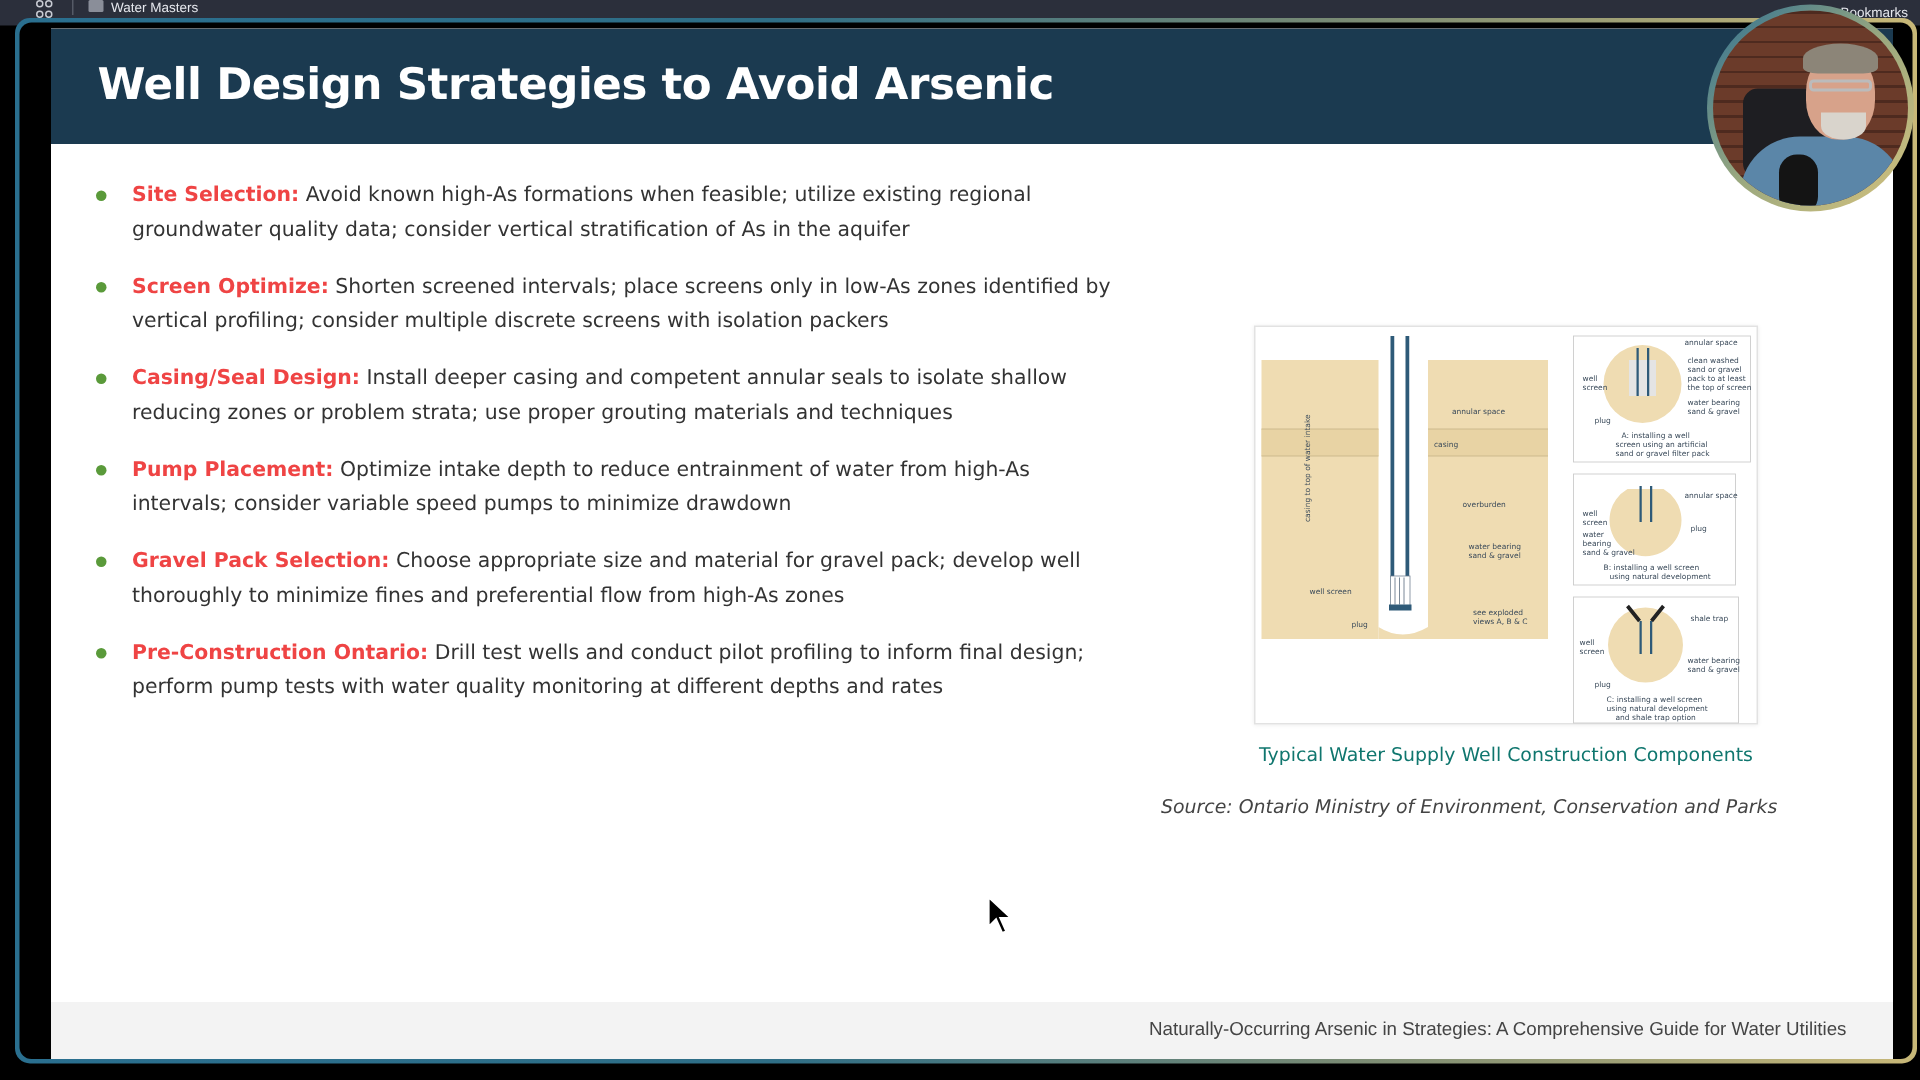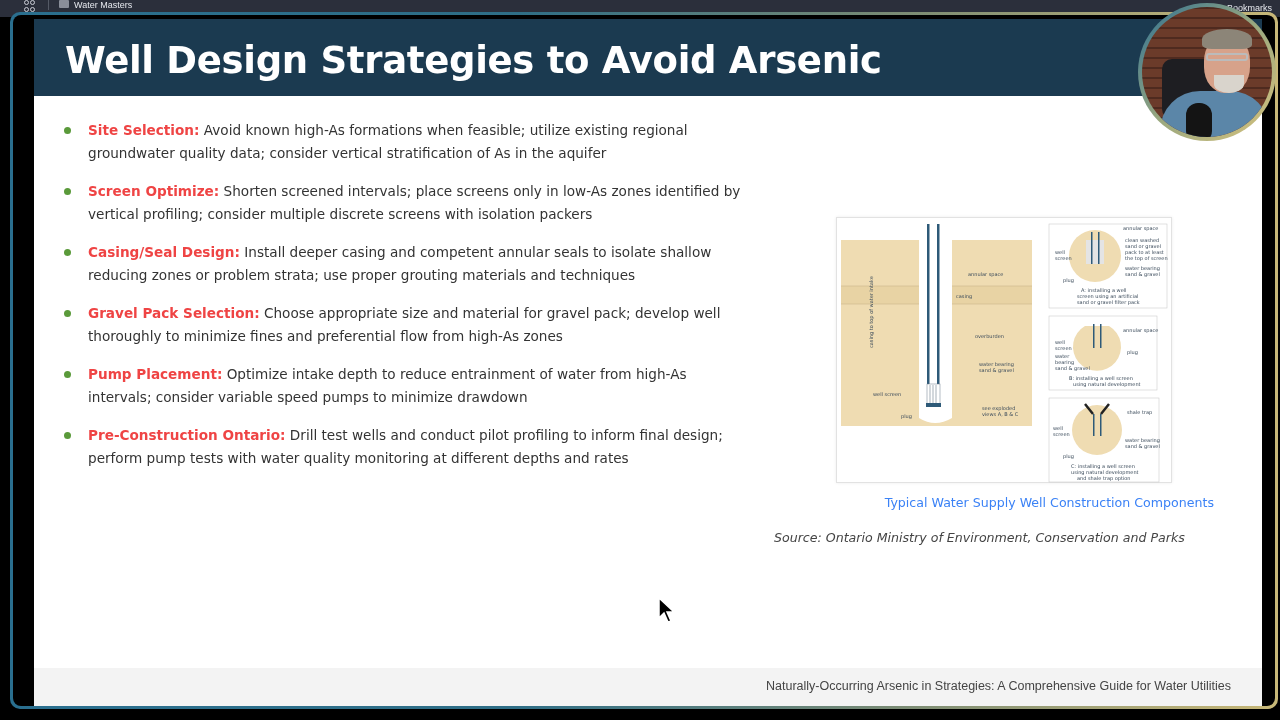--- a/index.html
+++ b/index.html
@@ -15,30 +15,30 @@
   .bookmarks { position: absolute; right: 8px; top: 3px; font-size: 9px; color: #e6e8ee; }
 
   
   .frame { position: absolute; left: 10px; top: 12px; width: 1268px; height: 697px; border-radius: 10px;
     padding: 3px; background: linear-gradient(90deg, #2a6f8f 0%, #2f6e86 40%, #7a8b74 70%, #c8b878 100%); }
   .frame-inner { width: 100%; height: 100%; background: #000; border-radius: 8px; }
 
   
   .slide { position: absolute; left: 34px; top: 19px; width: 1228px; height: 687px; background: #ffffff; overflow: hidden; }
   .slide-header { position: absolute; left: 0; top: 0; width: 100%; height: 77px; background: #1b3a50; }
-  .slide-title { position: absolute; left: 31px; top: 20px; color: #fff; font-family: "DejaVu Sans", sans-serif; font-weight: bold; font-size: 37px; letter-spacing: -0.3px; }
+  .slide-title { position: absolute; left: 31px; top: 20px; color: #fff; font-family: "DejaVu Sans", sans-serif; font-weight: bold; font-size: 29px; letter-spacing: -0.3px; }
 
   .bullets { position: absolute; left: 30px; top: 100px; width: 680px; list-style: none; }
   .bullet { position: relative; padding-left: 24px; margin-bottom: 15px; font-size: 15px; line-height: 23px; color: #333; font-family: "DejaVu Sans", sans-serif; font-size: 13.6px; }
   .bullet-dot { position: absolute; left: 0; top: 8px; width: 7px; height: 7px; border-radius: 50%; background: #5a9a3a; }
   .bullet b { color: #ef4444; }
 
   
   .figure { position: absolute; left: 802px; top: 198px; width: 336px; height: 266px; background: #fff; border: 1px solid #e2e2e2; box-shadow: 0 0 3px rgba(0,0,0,0.08); }
-  .fig-caption { position: absolute; left: 760px; top: 476px; width: 420px; text-align: right; font-family: "DejaVu Sans", sans-serif; font-size: 12.6px; color: #3b82f6; }
+  .fig-caption { position: absolute; left: 760px; top: 476px; width: 420px; text-align: center; font-family: "DejaVu Sans", sans-serif; font-size: 12.6px; color: #0f766e; }
   .fig-source { position: absolute; left: 740px; top: 511px; width: 460px; text-align: left; font-family: "DejaVu Sans", sans-serif; font-style: italic; font-size: 12.6px; color: #444; }
 
   .slide-footer { position: absolute; left: 0; bottom: 0; width: 100%; height: 38px; background: #f3f3f3; }
   .footer-text { position: absolute; right: 31px; top: 11px; font-size: 12.5px; color: #444; font-family: "Liberation Sans", sans-serif; }
 
   
   .webcam { position: absolute; left: 1138px; top: 3px; width: 138px; height: 138px; border-radius: 50%;
     background: linear-gradient(135deg, #2c6f92, #9aa87f, #d6c27d); padding: 4px; }
   .webcam-inner { width: 100%; height: 100%; border-radius: 50%; overflow: hidden; position: relative;
     background: repeating-linear-gradient(0deg, #6b3b2a 0 8px, #4e2a1f 8px 10px); }
@@ -77,22 +77,22 @@
 
   <div class="slide">
     <div class="slide-header">
       <div class="slide-title">Well Design Strategies to Avoid Arsenic</div>
     </div>
 
     <ul class="bullets">
       <li class="bullet"><span class="bullet-dot"></span><b>Site Selection:</b><span> Avoid known high-As formations when feasible; utilize existing regional groundwater quality data; consider vertical stratification of As in the aquifer</span></li>
       <li class="bullet"><span class="bullet-dot"></span><b>Screen Optimize:</b><span> Shorten screened intervals; place screens only in low-As zones identified by vertical profiling; consider multiple discrete screens with isolation packers</span></li>
       <li class="bullet"><span class="bullet-dot"></span><b>Casing/Seal Design:</b><span> Install deeper casing and competent annular seals to isolate shallow reducing zones or problem strata; use proper grouting materials and techniques</span></li>
+      <li class="bullet"><span class="bullet-dot"></span><b>Pump Placement:</b><span> Optimize intake depth to reduce entrainment of water from high-As intervals; consider variable speed pumps to minimize drawdown</span></li>
       <li class="bullet"><span class="bullet-dot"></span><b>Gravel Pack Selection:</b><span> Choose appropriate size and material for gravel pack; develop well thoroughly to minimize fines and preferential flow from high-As zones</span></li>
-      <li class="bullet"><span class="bullet-dot"></span><b>Pump Placement:</b><span> Optimize intake depth to reduce entrainment of water from high-As intervals; consider variable speed pumps to minimize drawdown</span></li>
       <li class="bullet"><span class="bullet-dot"></span><b>Pre-Construction Ontario:</b><span> Drill test wells and conduct pilot profiling to inform final design; perform pump tests with water quality monitoring at different depths and rates</span></li>
     </ul>
 
     <div class="figure">
       <svg width="336" height="266" viewBox="0 0 336 266" font-family="DejaVu Sans, sans-serif" font-size="5" fill="#3a4a5a">
 
         <rect x="4" y="22" width="78" height="186" fill="#efdcb2"></rect>
         <rect x="115" y="22" width="80" height="186" fill="#efdcb2"></rect>
         <path d="M82 200 Q98 210 115 200 L115 208 L82 208 Z" fill="#efdcb2"></path>
         <rect x="4" y="68" width="78" height="18" fill="#e8d3a4"></rect>

